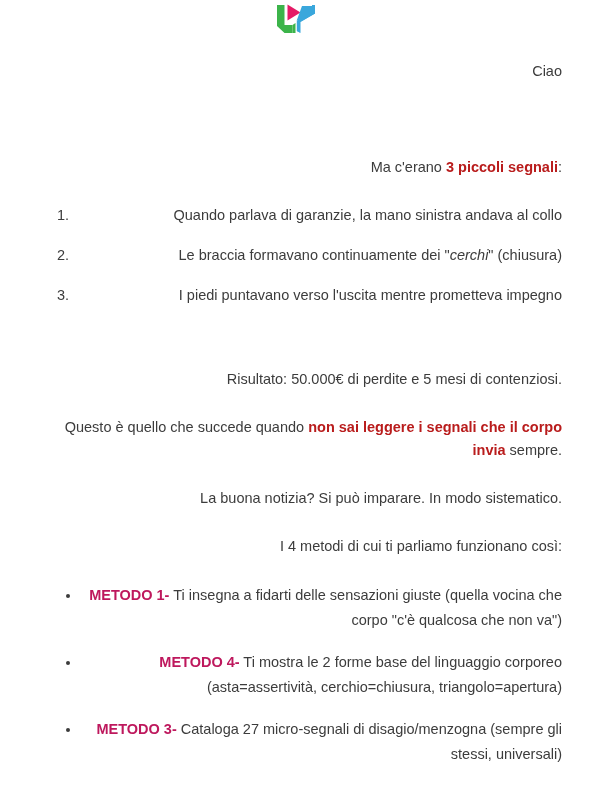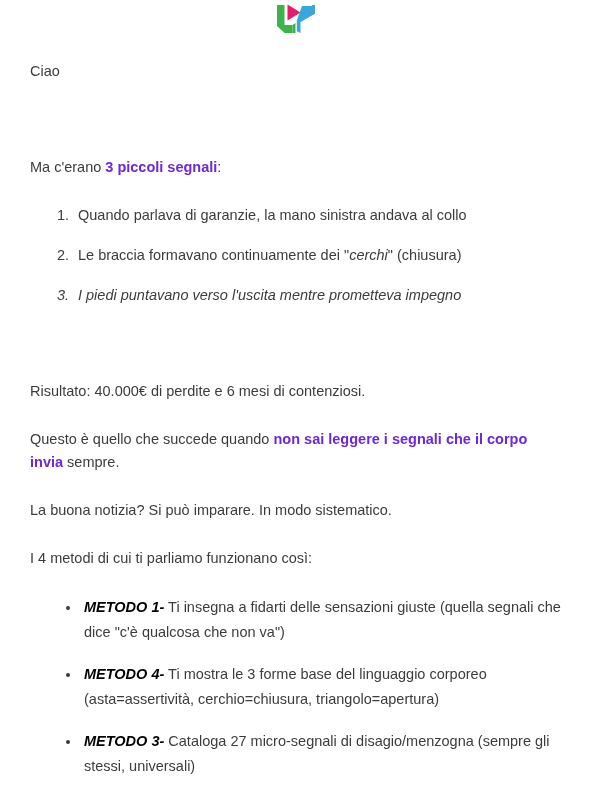--- a/index.html
+++ b/index.html
@@ -14,20 +14,21 @@
     overflow: hidden;
     font-family: "Liberation Sans", sans-serif;
     color: #3c3c3c;
     -webkit-font-smoothing: antialiased;
   }
 
   .email-wrap {
     width: 592px;
     box-sizing: border-box;
     background: #ffffff;
+    text-align: right;
   }
 
   
   .logo-header {
     padding-top: 4px;
     padding-bottom: 22px;
     text-align: center;
   }
   .logo-mark {
     display: inline-block;
@@ -44,43 +45,42 @@
     margin: 0 0 25px 0;
     font-size: 14.5px;
     line-height: 23px;
     color: #3c3c3c;
   }
   .greeting {
     margin-bottom: 36px;
   }
   strong, .b {
     font-weight: bold;
-    color: #6d28d9;
+    color: #b91c1c;
   }
   em, .i {
     font-style: italic;
   }
 
   
   ol.signal-list {
-    margin: 0 0 40px 0;
+    margin: 0 0 28px 0;
     padding-left: 43px;
     list-style-position: outside;
     list-style-type: decimal;
   }
   ol.signal-list li {
     font-size: 14.5px;
     line-height: 23px;
     margin-bottom: 17px;
     padding-left: 5px;
     color: #3c3c3c;
   }
   ol.signal-list li:last-child {
     margin-bottom: 0;
-    font-style: italic;
   }
 
   
   ul.method-list {
     margin: 0;
     padding-left: 51px;
     list-style-position: outside;
     list-style-type: disc;
   }
   ul.method-list li {
@@ -88,22 +88,21 @@
     line-height: 25px;
     margin-bottom: 17px;
     padding-left: 3px;
     color: #3c3c3c;
   }
   ul.method-list li:last-child {
     margin-bottom: 16px;
   }
   ul.method-list li .method-label {
     font-weight: bold;
-    color: #000000;
-    font-style: italic;
+    color: #be185d;
   }
   .spacer-list-gap { height: 10px; }
 </style>
 </head>
 <body>
 
 <div class="email-wrap">
 
   <div class="logo-header">
     <span class="logo-mark">
@@ -143,37 +142,37 @@
       </li>
       <li>
         <span>I piedi puntavano verso l'uscita mentre prometteva impegno</span>
       </li>
     </ol>
 
     <div class="spacer-list-gap"></div>
 
     <p class="para">
       <br>
-      <span>Risultato: 40.000€ di perdite e 6 mesi di contenziosi.</span>
+      <span>Risultato: 50.000€ di perdite e 5 mesi di contenziosi.</span>
     </p>
 
     <p class="para">
       <span>Questo è quello che succede quando </span><strong>non sai leggere i segnali che il corpo invia</strong><span> sempre.</span>
     </p>
 
     <p class="para">La buona notizia? Si può imparare. In modo sistematico.</p>
 
     <p class="para">I 4 metodi di cui ti parliamo funzionano così:</p>
 
     <ul class="method-list">
       <li>
-        <span class="method-label">METODO 1-</span><span> Ti insegna a fidarti delle sensazioni giuste (quella segnali che dice "c'è qualcosa che non va")</span>
+        <span class="method-label">METODO 1-</span><span> Ti insegna a fidarti delle sensazioni giuste (quella vocina che corpo "c'è qualcosa che non va")</span>
       </li>
       <li>
-        <span class="method-label">METODO 4-</span><span> Ti mostra le 3 forme base del linguaggio corporeo (asta=assertività, cerchio=chiusura, triangolo=apertura)</span>
+        <span class="method-label">METODO 4-</span><span> Ti mostra le 2 forme base del linguaggio corporeo (asta=assertività, cerchio=chiusura, triangolo=apertura)</span>
       </li>
       <li>
         <span class="method-label">METODO 3-</span><span> Cataloga 27 micro-segnali di disagio/menzogna (sempre gli stessi, universali)</span>
       </li>
 
     </ul>
 
   </div>
 </div>
 

